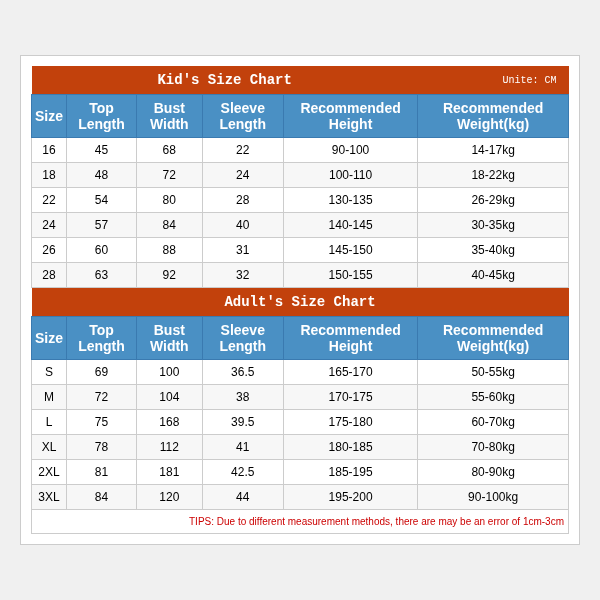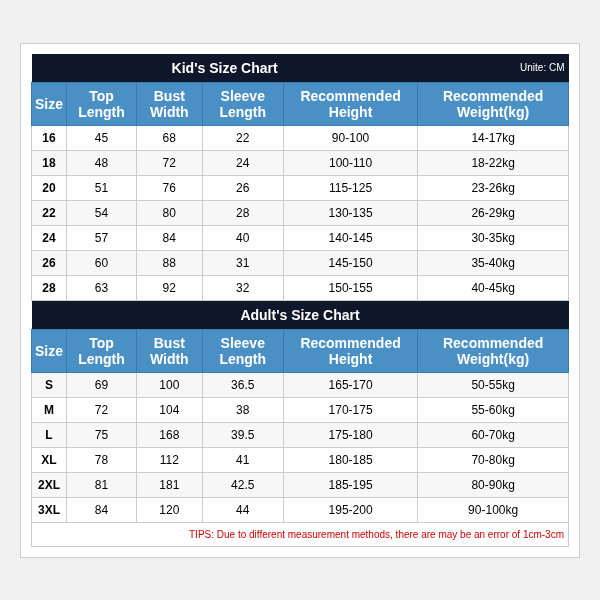--- a/index.html
+++ b/index.html
@@ -17,26 +17,27 @@
       border: 1px solid #ccc;
       width: 560px;
       padding: 10px;
     }
     table {
       width: 100%;
       border-collapse: collapse;
       font-size: 12px;
     }
     .section-header td {
-      background: #0f172a;
+      background: #c2410c;
       color: #fff;
       font-weight: bold;
       text-align: center;
       font-size: 14px;
-      padding: 6px 4px;
+      padding: 6px 12px;
+      font-family: Liberation Mono, monospace;
     }
     .unit-cell {
       text-align: right !important;
       font-size: 10px !important;
       font-weight: normal !important;
       margin-top: 24px;
     }
     .col-header td {
       background: #4a90c4;
       color: #fff;
@@ -49,21 +50,21 @@
     .data-row td {
       text-align: center;
       padding: 5px 3px;
       border: 1px solid #ccc;
       background: #fff;
     }
     .data-row:nth-child(even) td {
       background: #f7f7f7;
     }
     .size-cell {
-      font-weight: bold;
+      font-weight: normal;
     }
     .tips-row td {
       color: #cc0000;
       font-size: 10px;
       padding: 6px 4px;
       text-align: right;
       border: 1px solid #ccc;
     }
   </style>
 </head>
@@ -97,28 +98,20 @@
       </tr>
       <tr class="data-row">
         <td class="size-cell">18</td>
         <td>48</td>
         <td>72</td>
         <td>24</td>
         <td>100-110</td>
         <td>18-22kg</td>
       </tr>
       <tr class="data-row">
-        <td class="size-cell">20</td>
-        <td>51</td>
-        <td>76</td>
-        <td>26</td>
-        <td>115-125</td>
-        <td>23-26kg</td>
-      </tr>
-      <tr class="data-row">
         <td class="size-cell">22</td>
         <td>54</td>
         <td>80</td>
         <td>28</td>
         <td>130-135</td>
         <td>26-29kg</td>
       </tr>
       <tr class="data-row">
         <td class="size-cell">24</td>
         <td>57</td>

